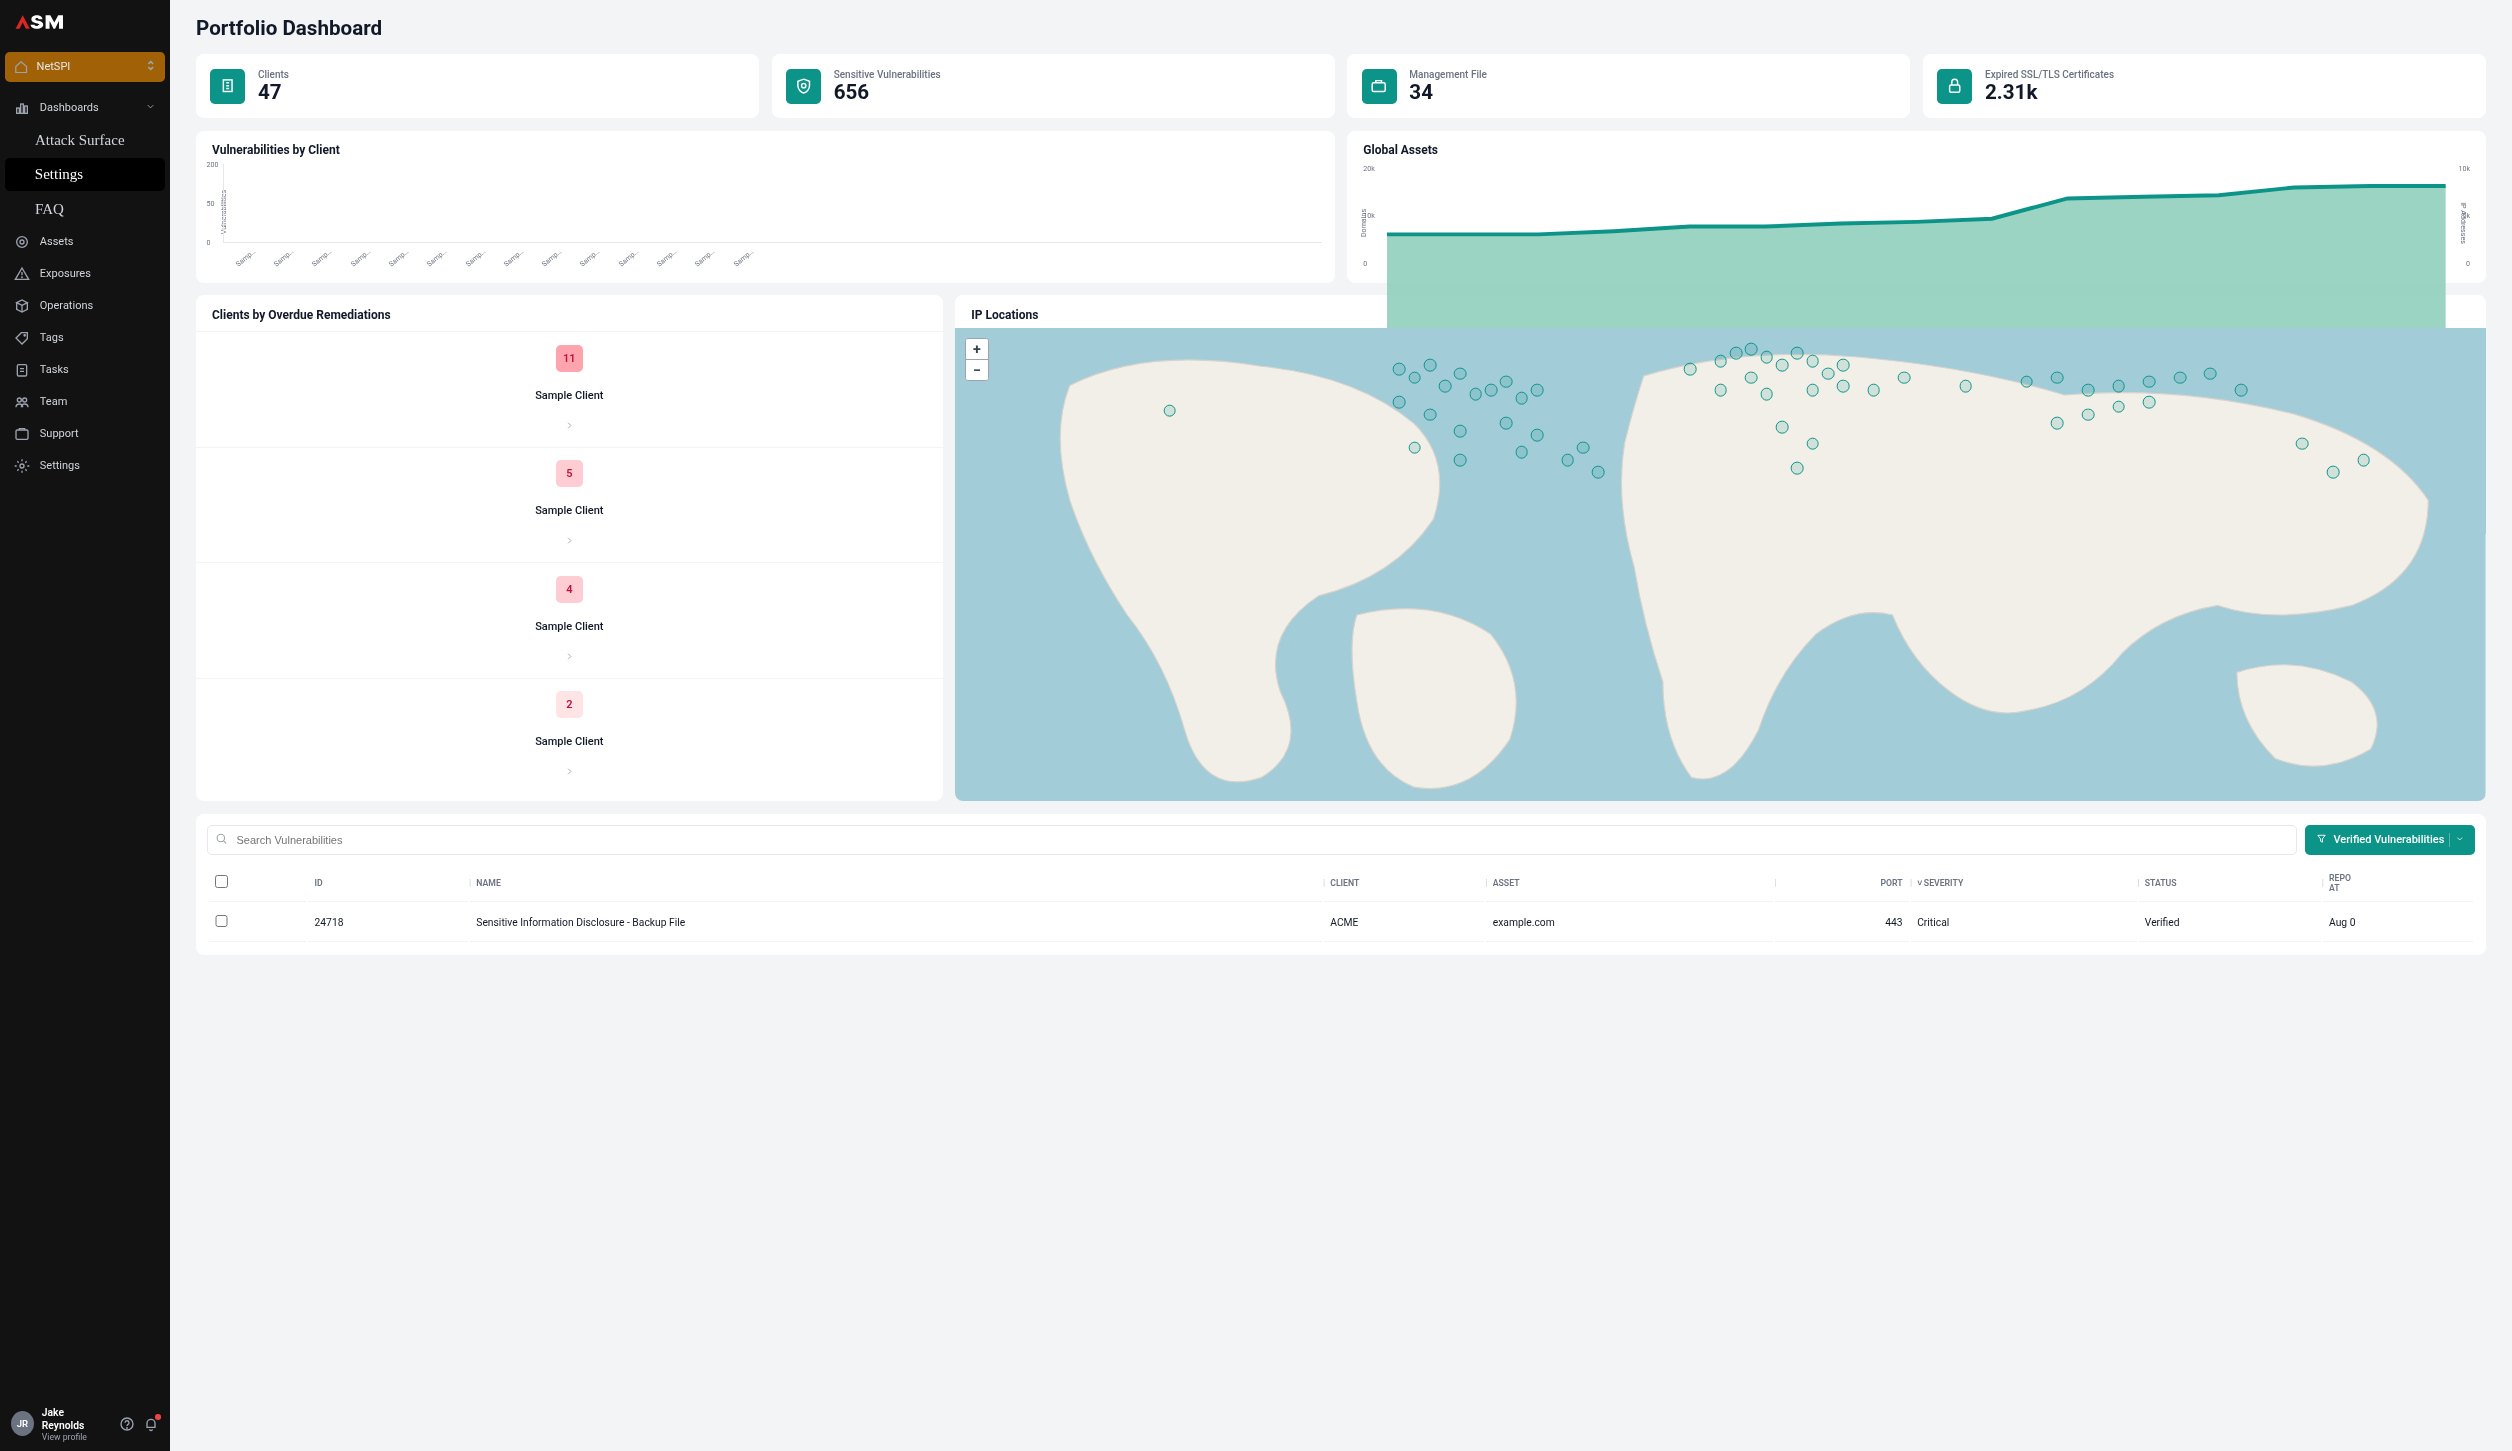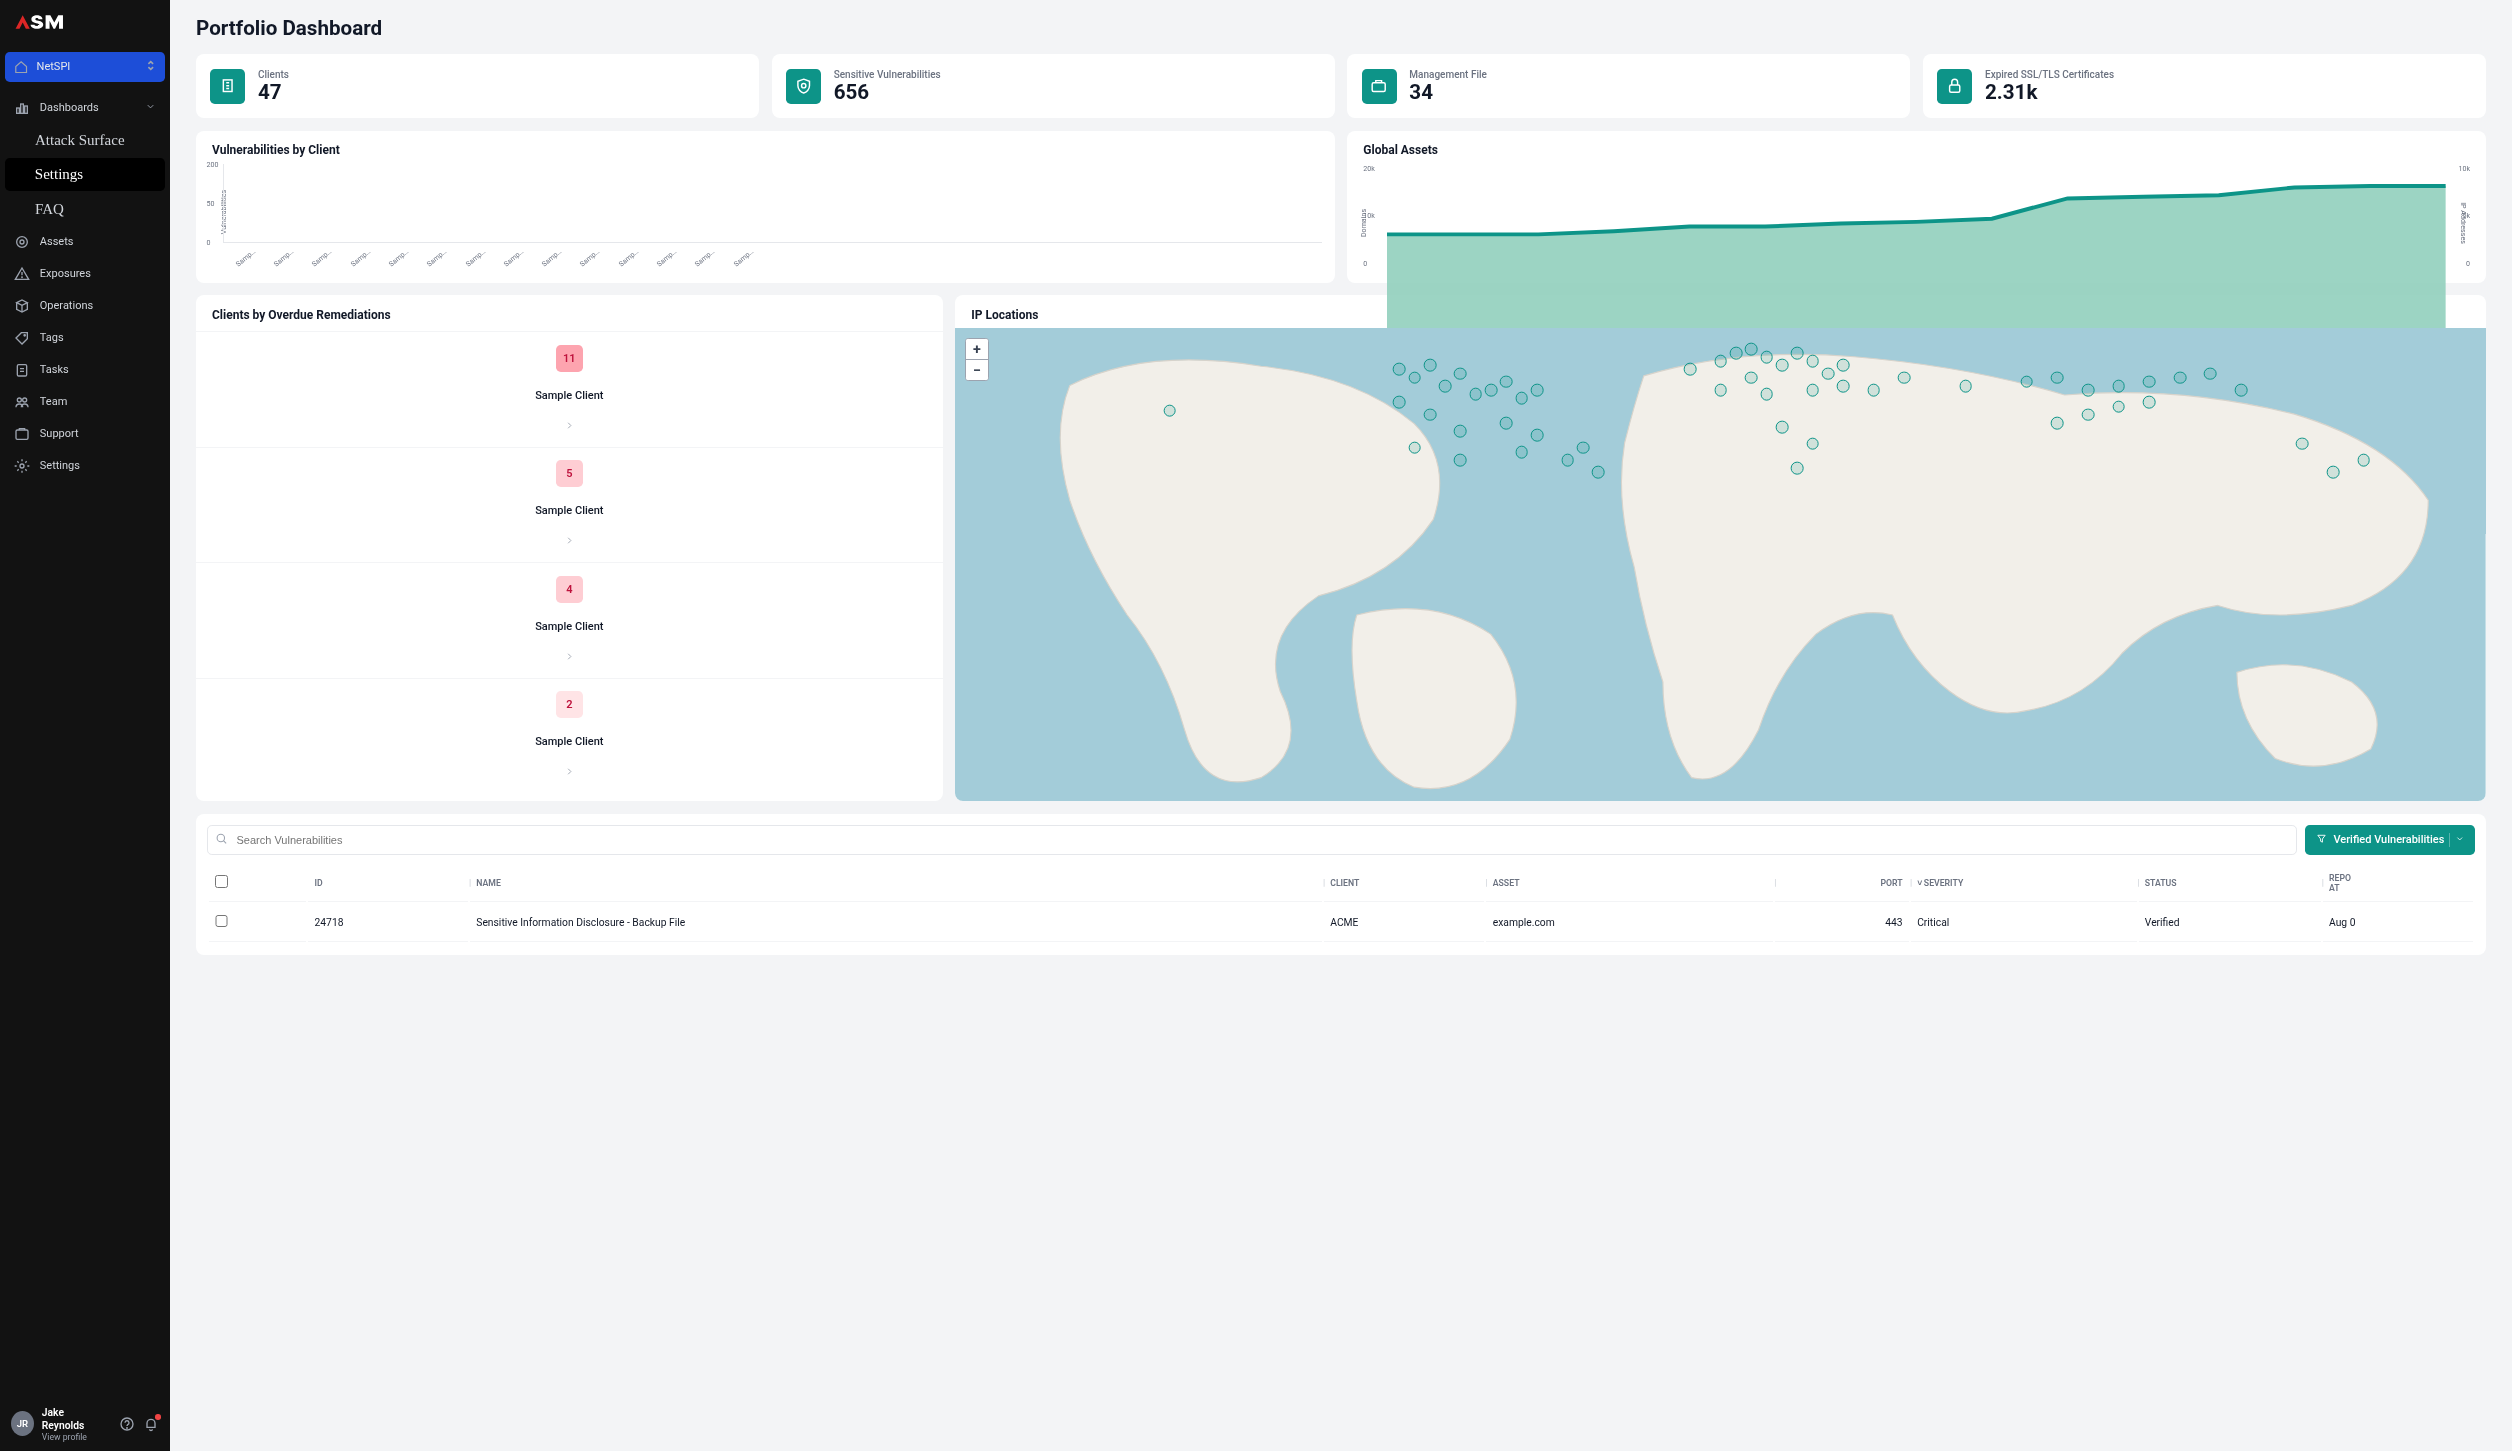--- a/index.html
+++ b/index.html
@@ -4,21 +4,21 @@
 <style>
 * { box-sizing: border-box; margin: 0; padding: 0; }
 body { font-family: -apple-system, BlinkMacSystemFont, 'Segoe UI', Roboto, sans-serif; background: #f3f4f6; color: #111827; }
 
 .app { display: flex; min-height: 100vh; }
 
 
 .sidebar { width: 170px; background: #121212; color: #d1d5db; display: flex; flex-direction: column; }
 .logo { padding: 11px 14.3px; }
 .logo svg { width: 79px; height: 22px; }
-.org-select { margin: 4.8px; padding: 8px 9.5px; background: #1d4ed8; border-radius: 4.8px; display: flex; align-items: center; gap: 8px; cursor: pointer; }
+.org-select { margin: 4.8px; padding: 8px 9.5px; background: #a16207; border-radius: 4.8px; display: flex; align-items: center; gap: 8px; cursor: pointer; }
 .org-select .icon { width: 14.3px; height: 14.3px; color: #9ca3af; }
 .org-select .name { flex: 1; font-size: 11px; color: #e5e7eb; }
 .org-select .chevrons { color: #9ca3af; font-size: 9.5px; }
 .nav { flex: 1; padding: 4.8px 0; overflow-y: auto; }
 .nav-item { display: flex; align-items: center; gap: 9.5px; padding: 8px 14.3px; font-size: 11px; cursor: pointer; color: #d1d5db; }
 .nav-item .icon { width: 16px; height: 16px; display: flex; align-items: center; justify-content: center; color: #9ca3af; }
 .nav-item .label { flex: 1; }
 .nav-item.expandable .chev { color: #9ca3af; }
 .nav-sub-item { padding: 8px 14.3px 8px 35px; font-size: 15px; cursor: pointer; color: #d1d5db; font-family: Liberation Serif, serif; }
 .nav-sub-item.active { margin: 1.6px 4.8px; padding: 8px 9.5px 8px 30px; background: #000; border-radius: 4.8px; color: #fff; }

